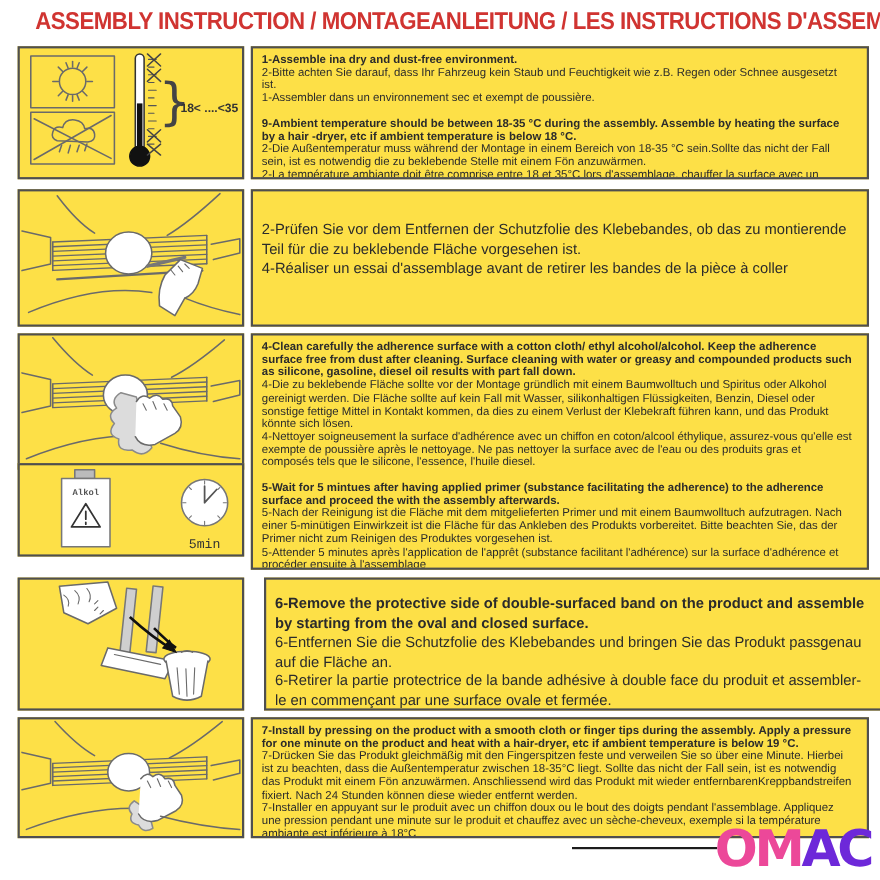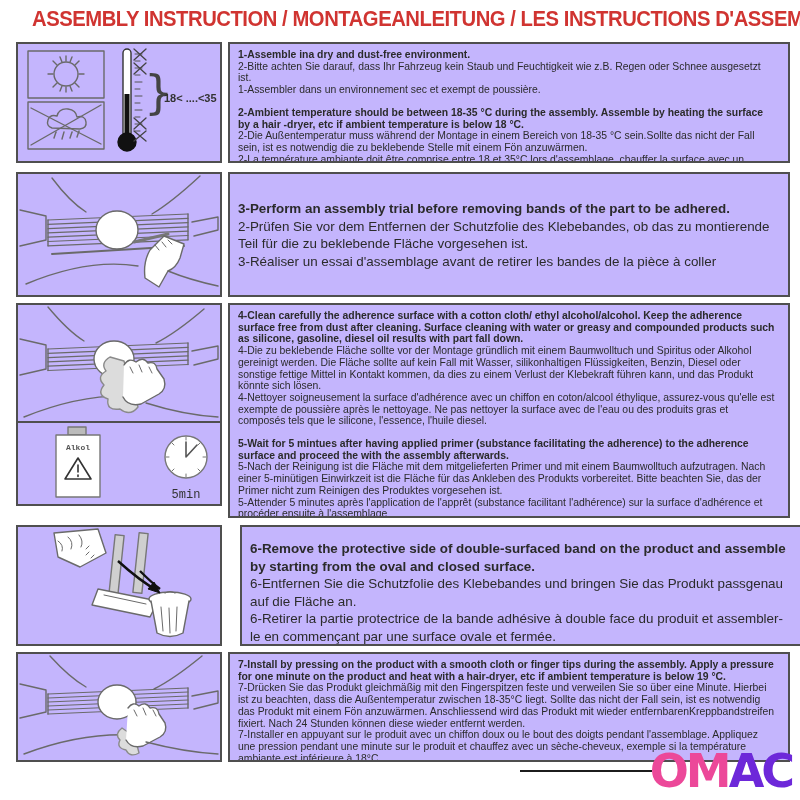--- a/index.html
+++ b/index.html
@@ -1,21 +1,21 @@
 <!DOCTYPE html>
 <html><head>
 <meta charset="utf-8">
 <style>
   html,body{margin:0;padding:0;background:#ffffff;}
   .page{position:relative;width:800px;height:800px;background:#fff;overflow:hidden;
         font-family:"Liberation Sans", sans-serif;color:#2b2b2b;}
   .title{position:absolute;top:6px;left:0;width:800px;text-align:center;
          font-size:22px;font-weight:bold;color:#d03431;letter-spacing:-0.5px;
          transform:scaleX(0.92);transform-origin:center;white-space:nowrap;margin:0;}
-  .cell{position:absolute;box-sizing:border-box;border:2px solid #4f4f4f;background:#c4b5fd;overflow:hidden;}
+  .cell{position:absolute;box-sizing:border-box;border:2px solid #4f4f4f;background:#fde047;overflow:hidden;}
   .left{left:16px;width:206px;}
   .right{left:228px;width:562px;padding:5px 12px 4px 8px;}
   .right p{margin:0;}
   .small p{font-size:10.4px;line-height:11.7px;}
   .big p{font-size:13.4px;line-height:17.6px;}
   .en{font-weight:bold;}
   .pgap{margin-bottom:11px !important;}
   svg{display:block;}
   .ill{stroke:#6a6a6a;fill:none;stroke-width:1.4;stroke-linecap:round;stroke-linejoin:round;}
   .footer-rule{position:absolute;top:770px;left:520px;width:132px;height:2px;background:#1c1c1c;}
@@ -86,21 +86,21 @@
         </g>
         <text x="126" y="64" font-size="46" fill="#444" stroke="none" font-family="DejaVu Sans, sans-serif">}</text>
         <text x="146" y="58" font-size="11" font-weight="bold" fill="#333" stroke="none">18&lt; ....&lt;35 C</text>
       </g>
     </svg>
   </div>
   <div class="cell right small" style="top:42px;height:121px;">
     <p class="en">1-Assemble ina dry and dust-free environment.</p>
     <p>2-Bitte achten Sie darauf, dass Ihr Fahrzeug kein Staub und Feuchtigkeit wie z.B. Regen oder Schnee ausgesetzt ist.</p>
     <p class="pgap">1-Assembler dans un environnement sec et exempt de poussière.</p>
-    <p class="en">2-Ambient temperature should be between 18-35 °C  during the assembly. Assemble by heating the surface by a hair -dryer, etc if ambient temperature is below 18 °C.</p>
+    <p class="en">9-Ambient temperature should be between 18-35 °C  during the assembly. Assemble by heating the surface by a hair -dryer, etc if ambient temperature is below 18 °C.</p>
     <p>2-Die Außentemperatur muss während der Montage in einem Bereich von 18-35 °C  sein.Sollte das nicht der Fall sein, ist es notwendig die zu beklebende Stelle mit einem Fön anzuwärmen.</p>
     <p>2-La température ambiante doit être comprise entre 18 et 35°C lors d'assemblage, chauffer la surface avec un sèche-cheveux par exemple si celle-ci est inférieure à 18°C.</p>
   </div>
 
   <div class="cell left" style="top:172px;height:125px;">
     <svg width="202" height="121" viewBox="0 0 202 121">
       <g class="ill">
         <path d="M34,4 Q52,28 68,38"></path>
         <path d="M182,2 Q154,28 134,40"></path>
         <path d="M2,36 L28,42 L28,66 L2,72"></path>
@@ -121,23 +121,22 @@
       </g>
       <g class="ill">
         <path d="M116,68 L150,60" stroke="#777" stroke-width="3"></path>
         <path d="M146,62 L166,70 L162,84 Q158,94 150,97 L141,113 L127,104 Q125,88 132,76 Z" fill="#ffffff"></path>
         <path d="M150,66 l4,4 m-10,-2 l4,5 m-11,-2 l4,5" stroke-width="1"></path>
         <path d="M150,97 Q172,106 200,112"></path>
       </g>
     </svg>
   </div>
   <div class="cell right big" style="top:172px;height:125px;padding-top:26px;">
-    <p class="en">3-Perform an assembly trial before removing bands of the part to be adhered.</p>
     <p>2-Prüfen Sie vor dem Entfernen der Schutzfolie des Klebebandes, ob das zu montierende Teil für die zu beklebende Fläche vorgesehen ist.</p>
-    <p>3-Réaliser un essai d'assemblage avant de retirer les bandes de la pièce à coller</p>
+    <p>4-Réaliser un essai d'assemblage avant de retirer les bandes de la pièce à coller</p>
   </div>
 
   <div class="cell left" style="top:303px;height:124px;">
     <svg width="202" height="120" viewBox="0 0 202 120">
       <g class="ill">
         <path d="M30,2 Q50,26 66,36"></path>
         <path d="M186,4 Q158,28 138,38"></path>
         <path d="M2,34 L28,40 L28,64 L2,70"></path>
         <path d="M174,46 L200,41 M176,60 L200,54 M200,41 L200,54"></path>
         <g stroke-width="1.2">

